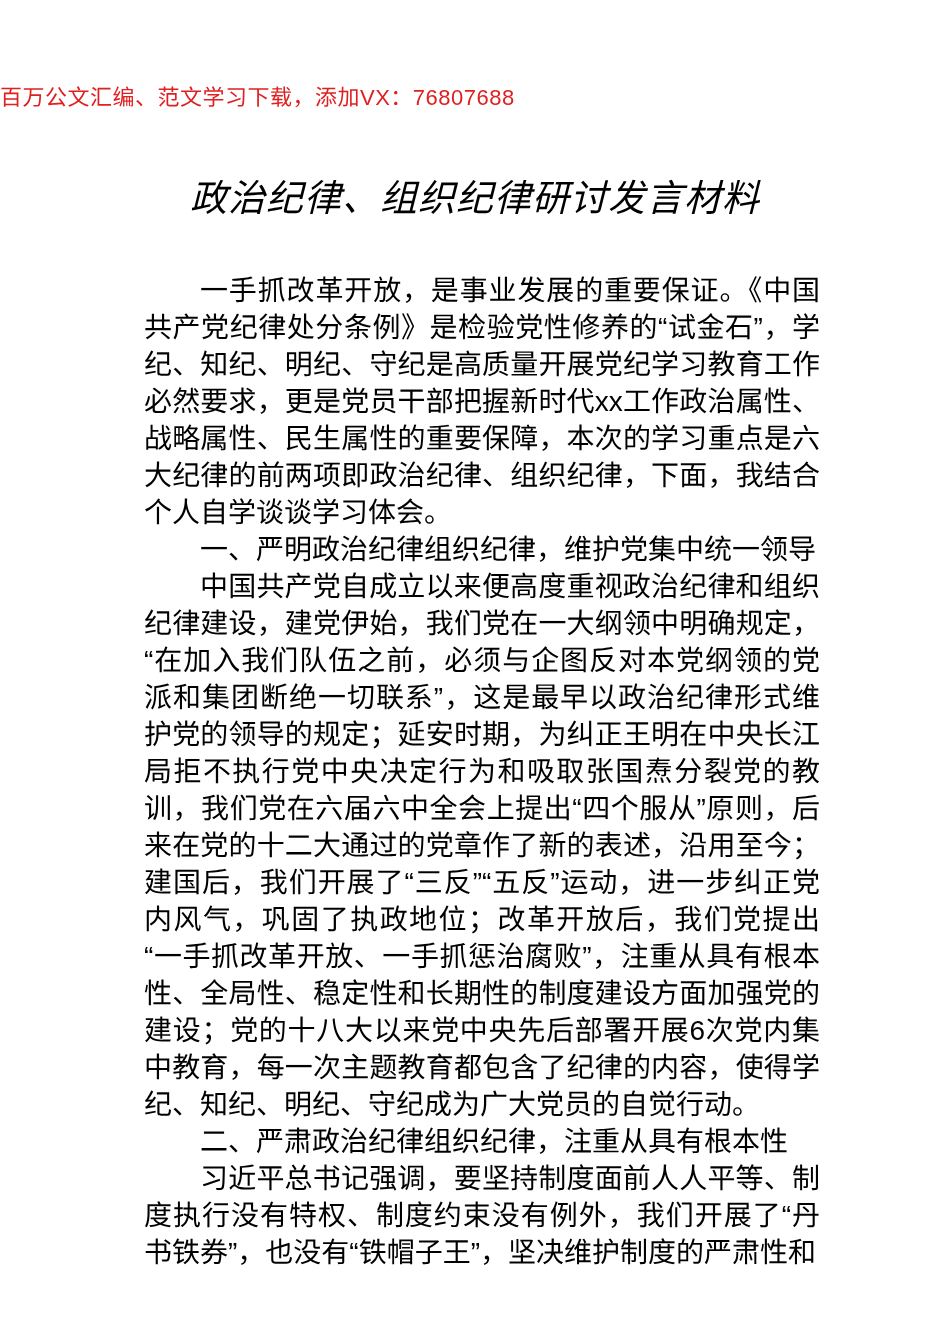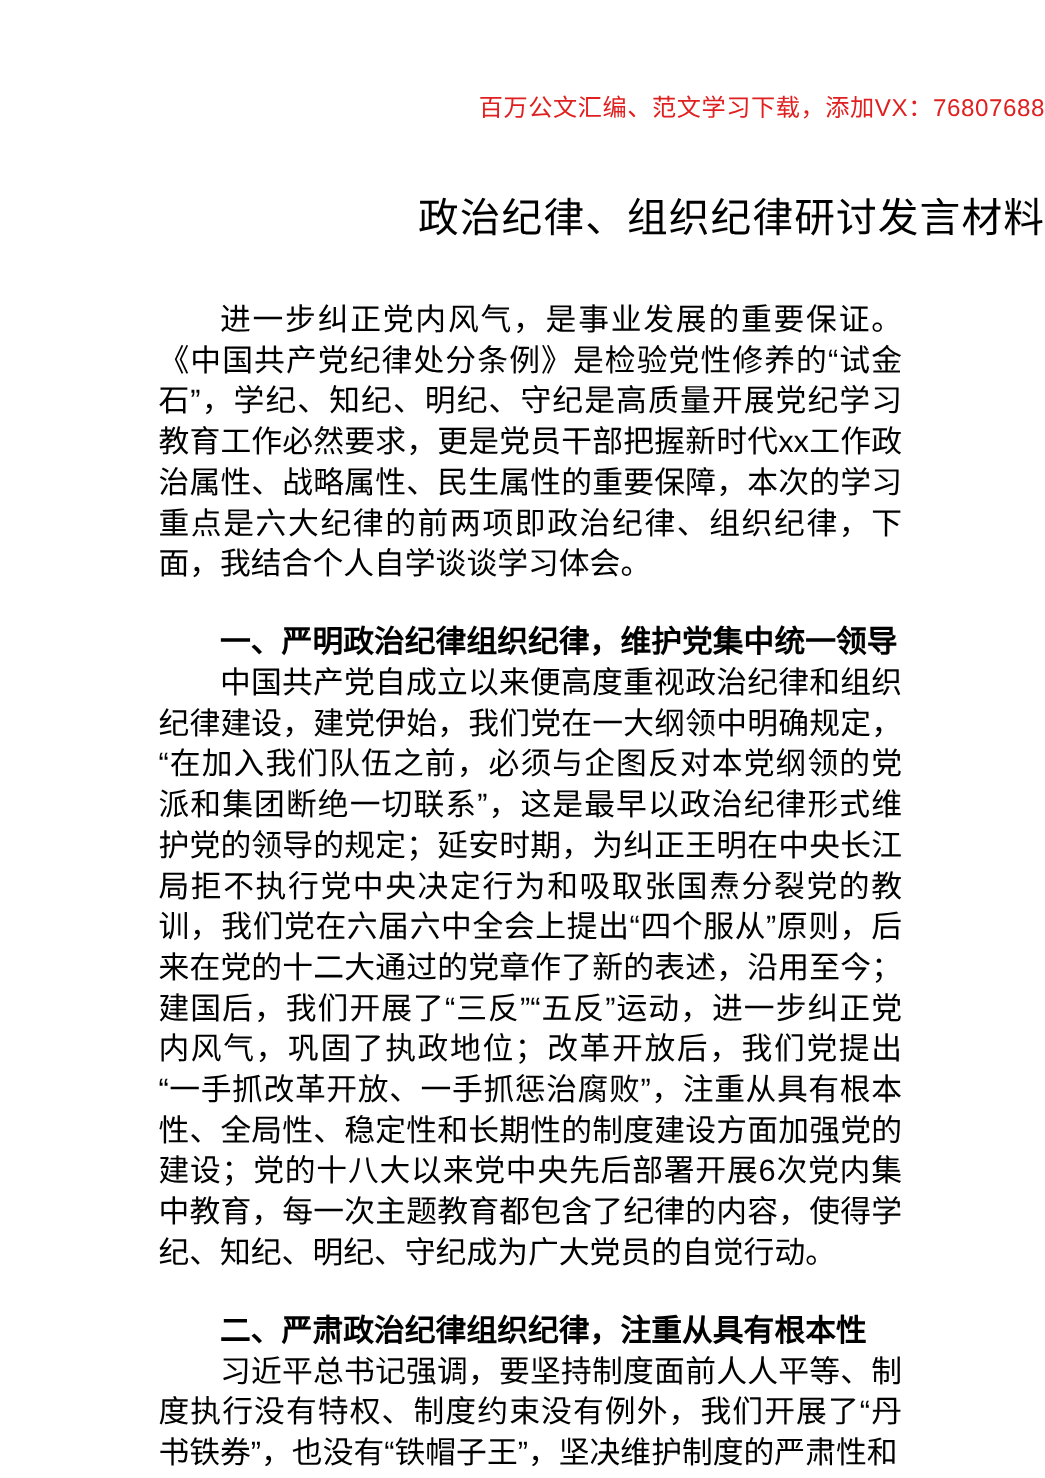--- a/index.html
+++ b/index.html
@@ -15,64 +15,64 @@
     background: #ffffff;
     overflow: hidden;
     font-family: "Liberation Sans", sans-serif;
     color: #000000;
   }
   .watermark {
     position: absolute;
     top: 84px;
     left: 0;
     right: 0;
-    text-align: right;
+    text-align: left;
     font-size: 22px;
     line-height: 28px;
     letter-spacing: 0.5px;
   }
   .doc-title {
     position: absolute;
     top: 176px;
     left: 0;
     right: 0;
     margin: 0;
-    text-align: right;
+    text-align: center;
     font-size: 37px;
     line-height: 46px;
     font-weight: 500;
     letter-spacing: 1px;
+    font-style: italic;
   }
   .doc-body {
     position: absolute;
     top: 272px;
     left: 144px;
     width: 676px;
     font-size: 28px;
     line-height: 37px;
     text-align: justify;
     text-justify: inter-ideograph;
     word-break: break-all;
   }
   .doc-body p {
     margin: 0;
     padding: 0;
     text-indent: 2em;
   }
   .doc-body p.heading {
-    font-weight: bold;
-    margin-top: 34px;
+    font-weight: normal;
   }
 </style>
 </head>
 <body>
 
 <div class="page" style="color: rgb(0, 0, 0);">
   <div class="watermark" style="color: rgb(224, 32, 32);">百万公文汇编、范文学习下载，添加VX：76807688</div>
   <h1 class="doc-title">政治纪律、组织纪律研讨发言材料</h1>
   <div class="doc-body" id="doc-body">
-      <p class="body">进一步纠正党内风气，是事业发展的重要保证。《中国共产党纪律处分条例》是检验党性修养的“试金石”，学纪、知纪、明纪、守纪是高质量开展党纪学习教育工作必然要求，更是党员干部把握新时代xx工作政治属性、战略属性、民生属性的重要保障，本次的学习重点是六大纪律的前两项即政治纪律、组织纪律，下面，我结合个人自学谈谈学习体会。</p>
+      <p class="body">一手抓改革开放，是事业发展的重要保证。《中国共产党纪律处分条例》是检验党性修养的“试金石”，学纪、知纪、明纪、守纪是高质量开展党纪学习教育工作必然要求，更是党员干部把握新时代xx工作政治属性、战略属性、民生属性的重要保障，本次的学习重点是六大纪律的前两项即政治纪律、组织纪律，下面，我结合个人自学谈谈学习体会。</p>
       <p class="heading">一、严明政治纪律组织纪律，维护党集中统一领导</p>
       <p class="body">中国共产党自成立以来便高度重视政治纪律和组织纪律建设，建党伊始，我们党在一大纲领中明确规定，“在加入我们队伍之前，必须与企图反对本党纲领的党派和集团断绝一切联系”，这是最早以政治纪律形式维护党的领导的规定；延安时期，为纠正王明在中央长江局拒不执行党中央决定行为和吸取张国焘分裂党的教训，我们党在六届六中全会上提出“四个服从”原则，后来在党的十二大通过的党章作了新的表述，沿用至今；建国后，我们开展了“三反”“五反”运动，进一步纠正党内风气，巩固了执政地位；改革开放后，我们党提出“一手抓改革开放、一手抓惩治腐败”，注重从具有根本性、全局性、稳定性和长期性的制度建设方面加强党的建设；党的十八大以来党中央先后部署开展6次党内集中教育，每一次主题教育都包含了纪律的内容，使得学纪、知纪、明纪、守纪成为广大党员的自觉行动。</p>
       <p class="heading">二、严肃政治纪律组织纪律，注重从具有根本性</p>
       <p class="body">习近平总书记强调，要坚持制度面前人人平等、制度执行没有特权、制度约束没有例外，我们开展了“丹书铁券”，也没有“铁帽子王”，坚决维护制度的严肃性和</p>
     </div>
 </div>
 
 </body></html>

